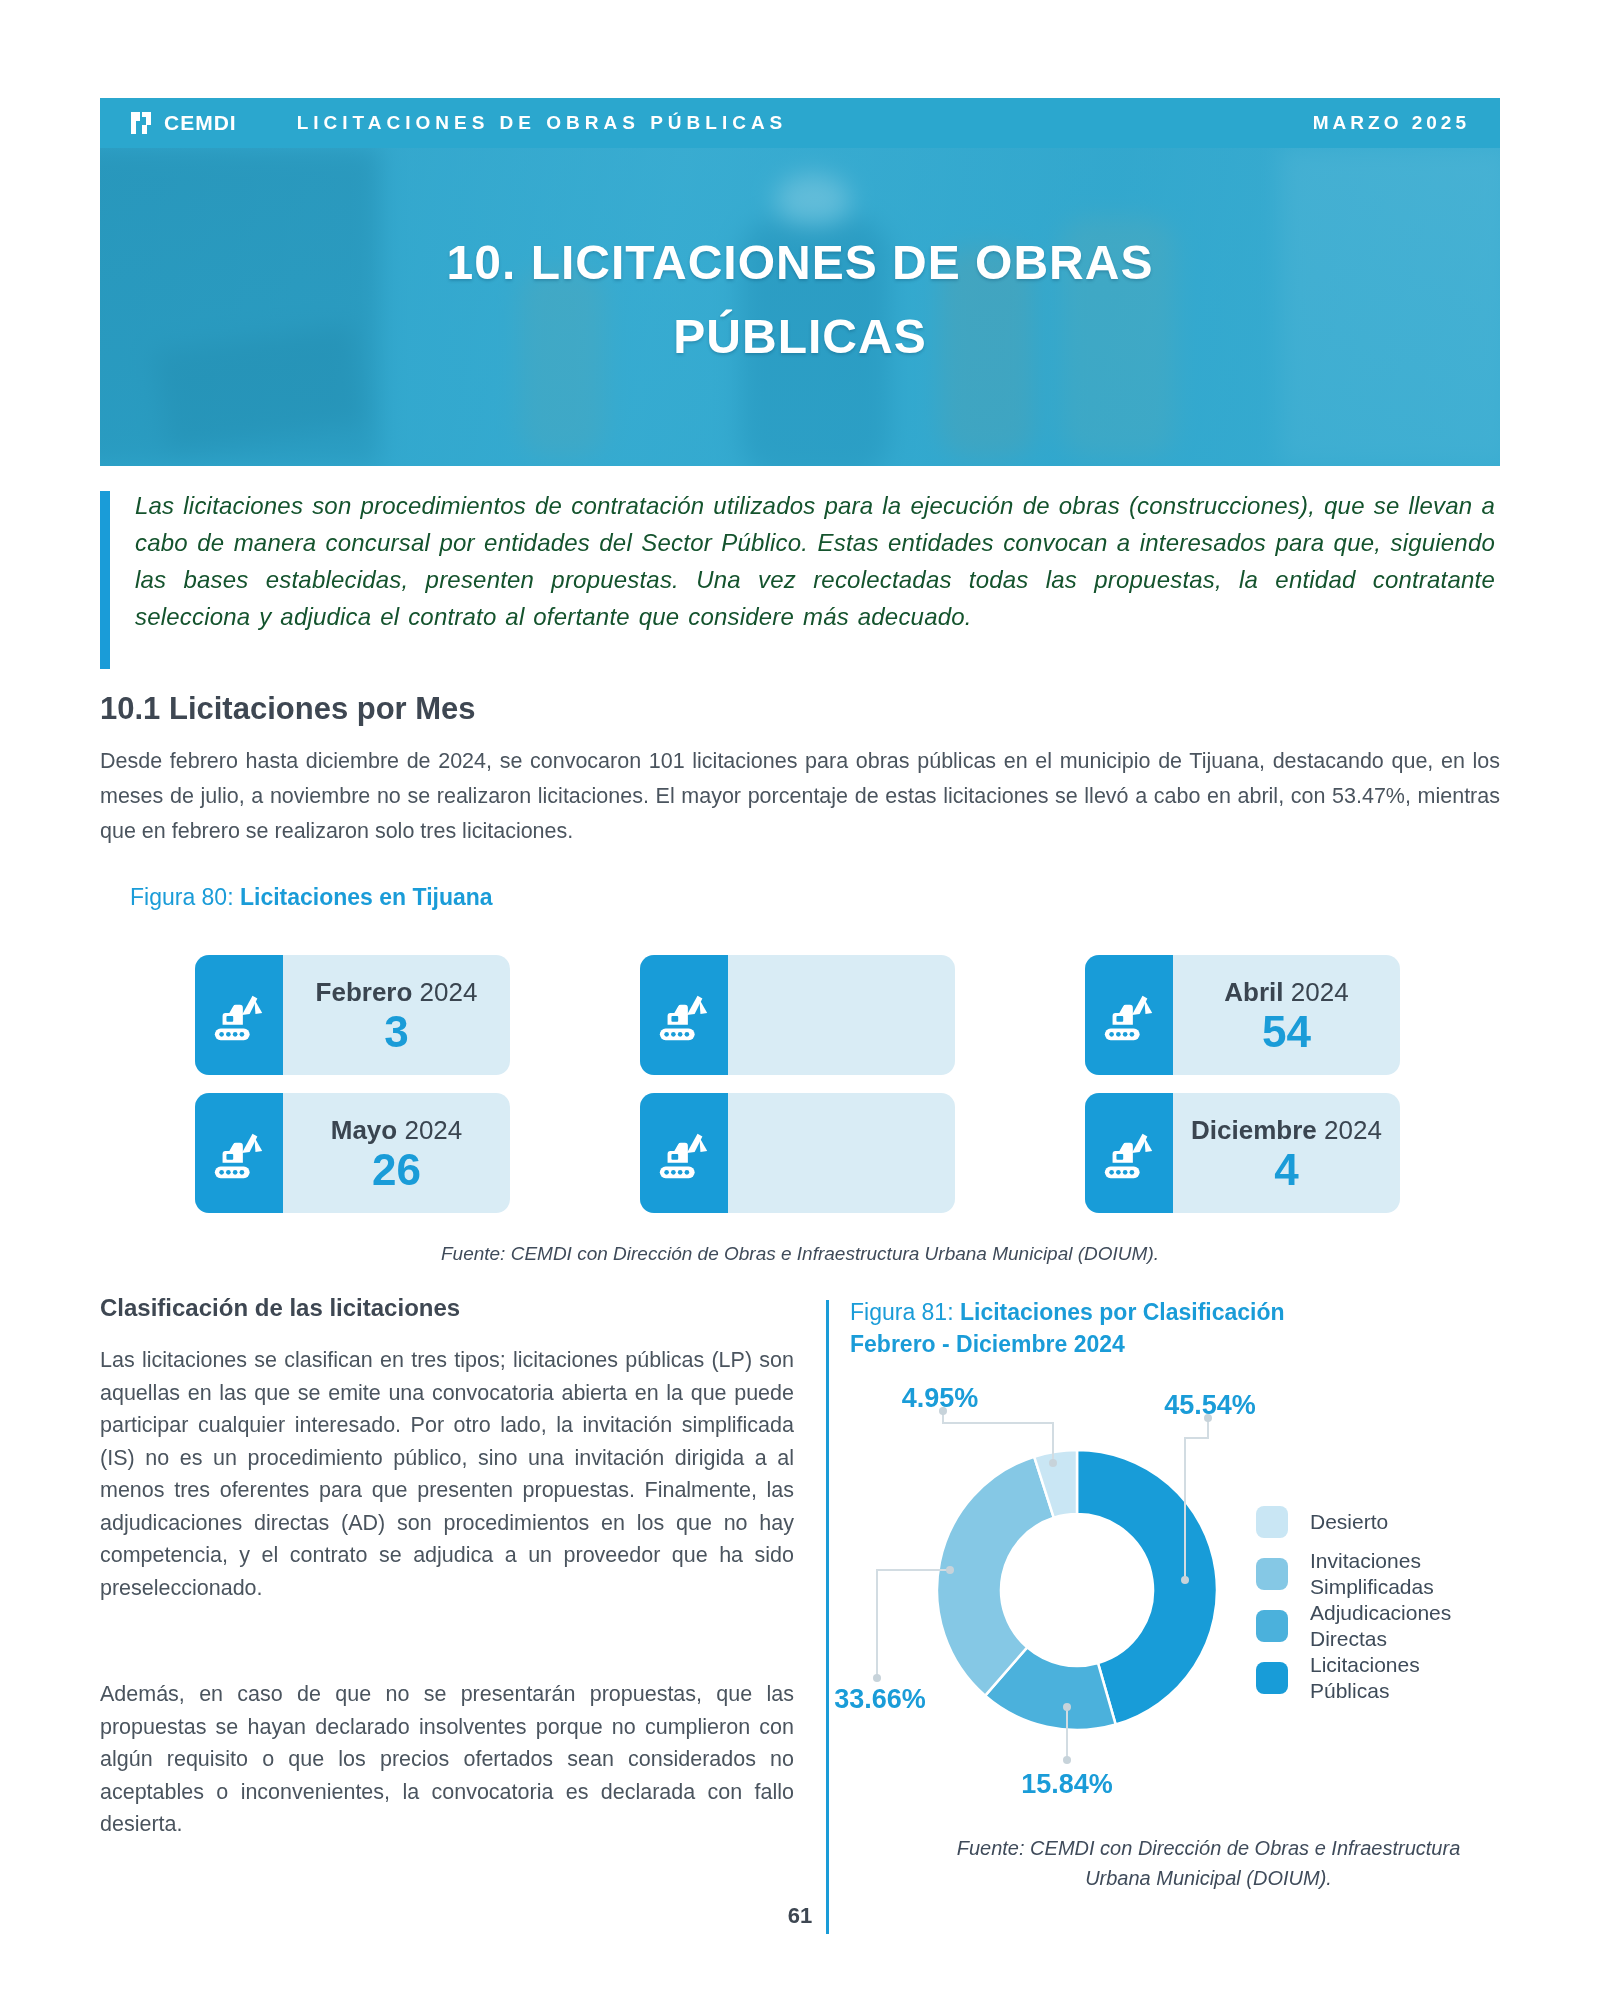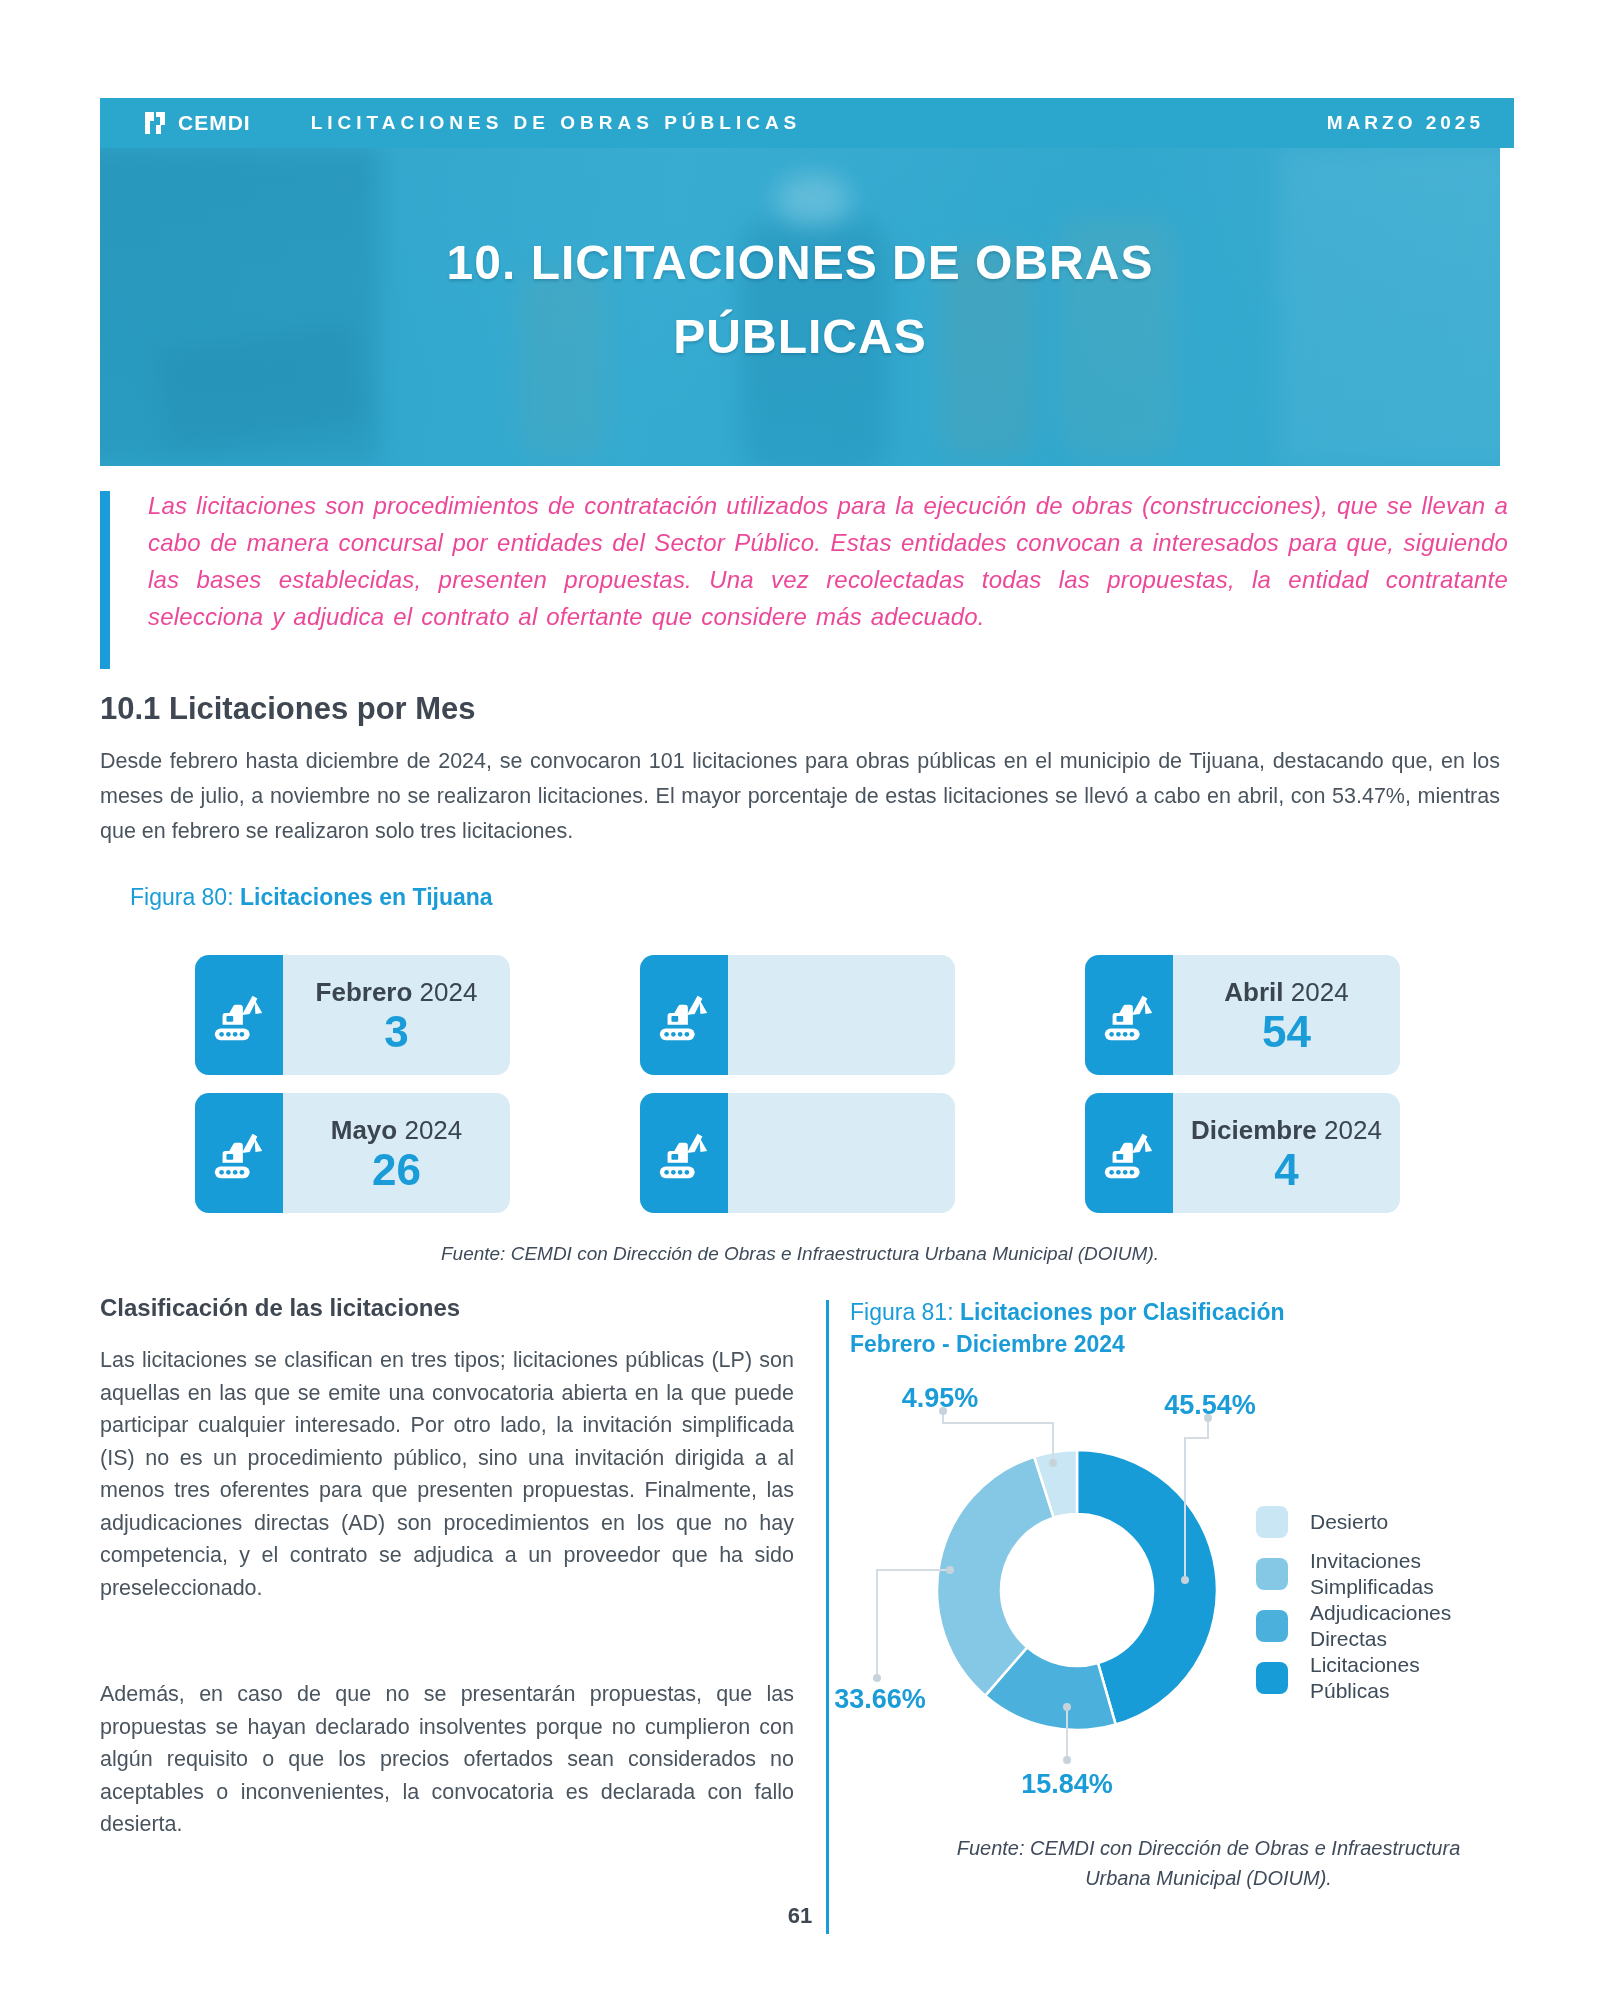--- a/index.html
+++ b/index.html
@@ -1,20 +1,20 @@
 <!DOCTYPE html>
 <html><head>
 <meta charset="utf-8">
 <style>
   html,body{margin:0;padding:0;background:#ffffff;}
   body{font-family:"Liberation Sans", sans-serif; color:#4A545E;}
   .page{position:relative;width:1600px;height:2000px;background:#fff;overflow:hidden;}
 
   
-  .topbar{position:absolute;left:100px;top:98px;width:1400px;height:50px;background:#2BA7CE;display:flex;align-items:center;padding-left:14px;}
+  .topbar{position:absolute;left:100px;top:98px;width:1400px;height:50px;background:#2BA7CE;display:flex;align-items:center;}
   .brand{display:flex;align-items:center;gap:10px;margin-left:28px;}
   .brand svg{display:block;}
   .brand-name{color:#fff;font-weight:bold;font-size:21px;letter-spacing:1px;}
   .topbar-title{color:#fff;font-weight:bold;font-size:19px;letter-spacing:5px;margin-left:60px;}
   .topbar-date{color:#fff;font-weight:bold;font-size:19px;letter-spacing:4px;margin-left:auto;margin-right:30px;}
 
   
   .hero{position:absolute;left:100px;top:148px;width:1400px;height:318px;overflow:hidden;
         background:linear-gradient(100deg,#3a9cc0,#59b7d8 40%,#45a9cc 70%,#63bcda);}
   .hero .shape{position:absolute;filter:blur(12px);}
@@ -27,21 +27,21 @@
   .hp7{left:1180px;top:0;width:230px;height:100%;background:#bfe0ec;opacity:.42;filter:blur(16px);}
   .hp8{left:420px;top:120px;width:85px;height:190px;background:#e0a05a;opacity:.3;border-radius:30px;}
   .hero-overlay{position:absolute;inset:0;background:linear-gradient(rgba(43,167,206,.70),rgba(43,167,206,.78));}
   .hero-title{position:absolute;z-index:2;left:0;top:78px;width:100%;text-align:center;color:#fff;
               font-size:48px;font-weight:800;line-height:1.55;letter-spacing:1px;
               text-shadow:0 2px 3px rgba(0,60,90,.25);}
 
   
   .intro{position:absolute;left:100px;top:487px;width:1400px;}
   .intro-bar{position:absolute;left:0;top:4px;width:10px;height:178px;background:#1A9CD8;}
-  .intro-text{margin-left:48px;width:1360px;color:#ec4899;font-style:italic;font-size:24px;line-height:37px;
+  .intro-text{margin-left:35px;width:1360px;color:#14532d;font-style:italic;font-size:24px;line-height:37px;
               text-align:justify;letter-spacing:.2px;word-spacing:2px;}
 
   
   .h-section{position:absolute;left:100px;top:691px;font-size:31px;font-weight:800;color:#3E4752;}
   .p-main{position:absolute;left:100px;top:744px;width:1400px;font-size:21.5px;line-height:35px;text-align:justify;color:#4A545E;}
 
   
   .fig-label{font-size:23px;color:#1A9CD8;}
   .fig-label b{font-weight:700;text-align:center;}
   .fig80-label{position:absolute;left:130px;top:884px;}

